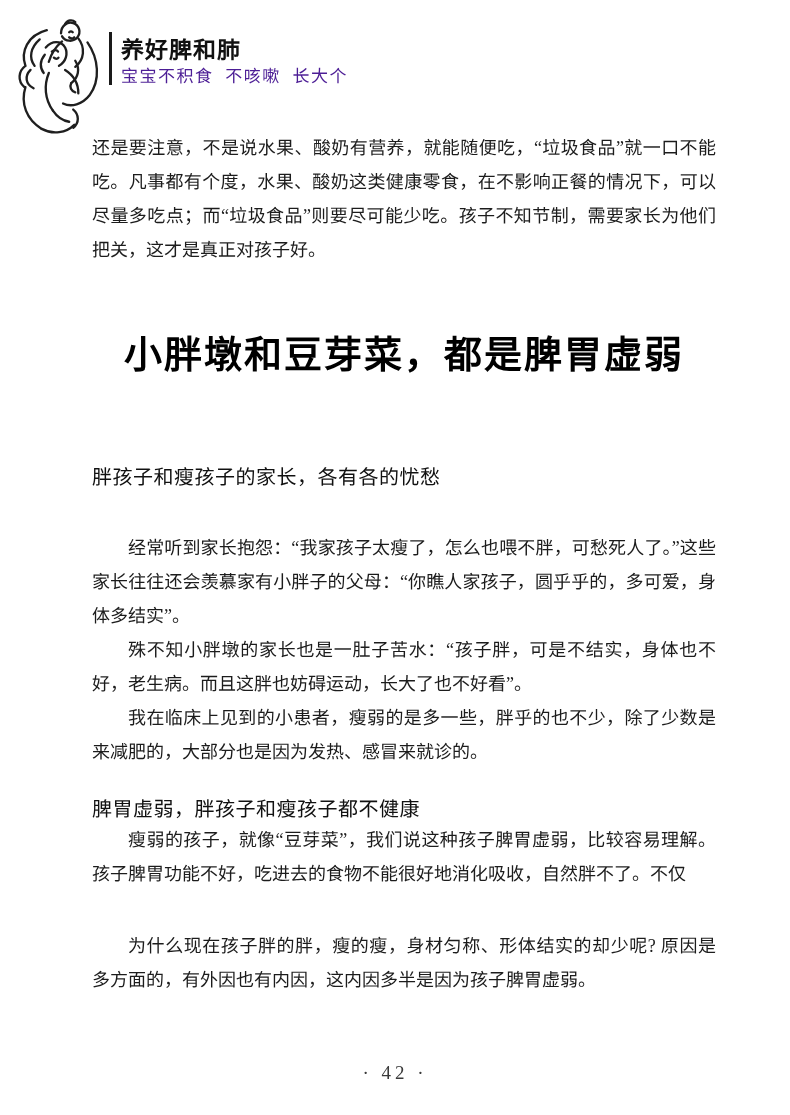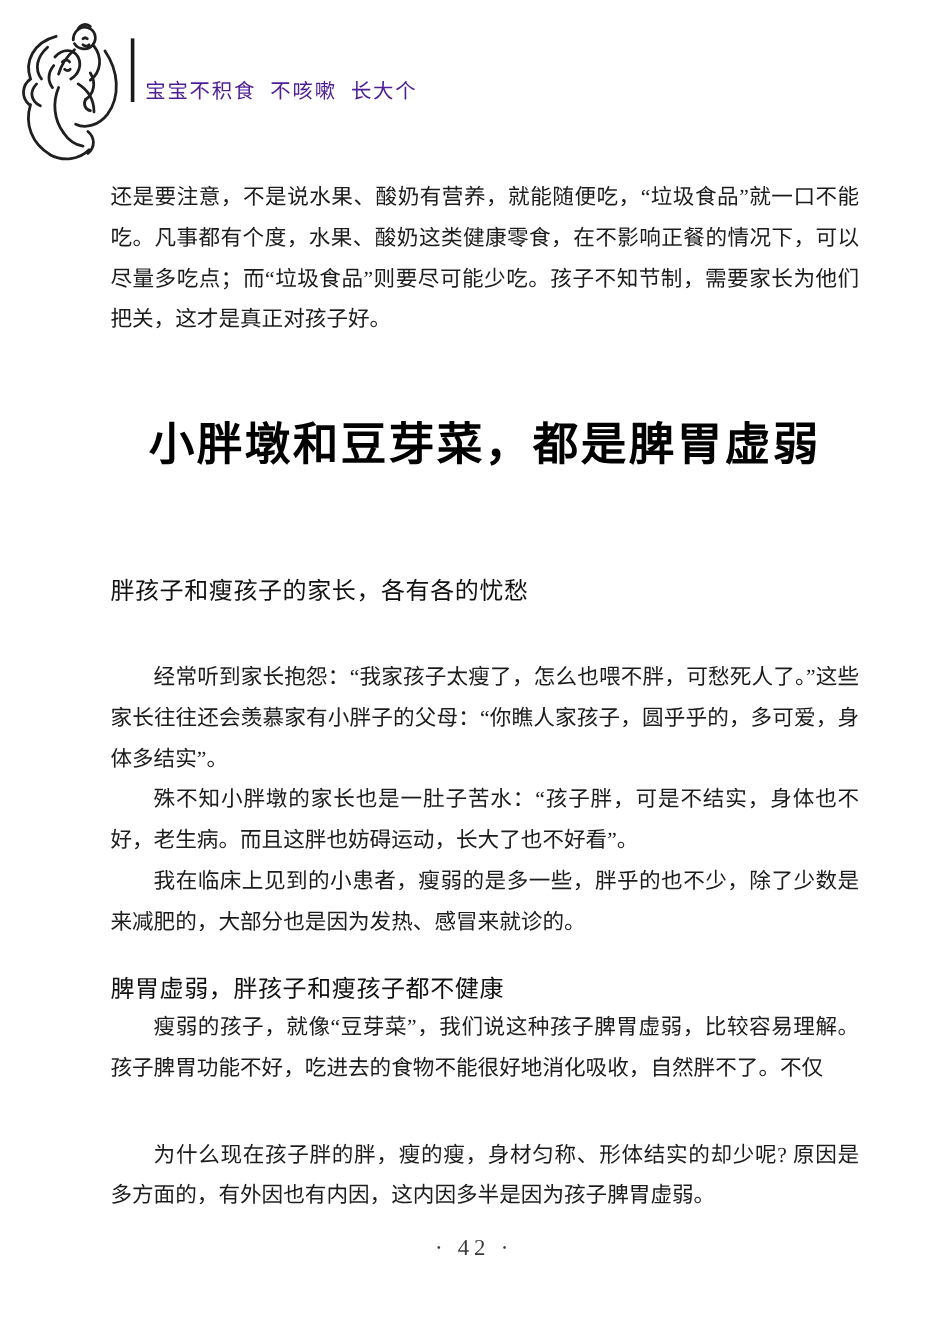--- a/index.html
+++ b/index.html
@@ -34,21 +34,21 @@
   }
   .brand-subtitle {
     position: absolute; left: 121px; top: 62px;
     font-family: Liberation Mono, monospace;
     font-weight: 500; font-size: 17px; letter-spacing: 1.5px; color: #4c1d95;
     white-space: nowrap;
   }
 
   
   .content {
-    position: absolute; top: 16px; left: 0;
+    position: absolute; top: 0; left: 0;
     width: 790px;
     padding: 131px 74px 0 92px;
   }
   .para {
     font-size: 18px;
     line-height: 34px;
     text-align: justify;
     color: #1c1c1c;
   }
   .para.indent { text-indent: 2em; }
@@ -72,21 +72,21 @@
     letter-spacing: 0.5px;
     color: #111;
   }
   .section-heading.first { margin-top: 84px; }
   .section-heading.second { margin-top: 26px; }
   .para.lead { margin-top: 40px; }
   .para.lead2 { margin-top: 38px; }
 
   
   .page-footer {
-    position: absolute; top: 1030px; left: 0;
+    position: absolute; top: 1062px; left: 0;
     width: 100%; text-align: center;
   }
   .page-number {
     font-size: 19px; letter-spacing: 4px; color: #3a3a3a;
     font-family: "Liberation Serif", "DejaVu Serif", serif;
   }
 </style>
 </head>
 <body>
 
@@ -120,20 +120,21 @@
         <path d="M56,53 C64,58 69,66 69,76"></path>
 
         <path d="M17,70 C12,86 18,102 33,111"></path>
         <path d="M40,56 C35,68 36,82 44,93"></path>
         <path d="M33,111 C44,117 57,115 65,107"></path>
         <path d="M64,92 C70,97 70,105 64,110"></path>
         <path d="M44,93 C48,99 54,103 60,104"></path>
       </svg>
     </div>
     <div class="brand-divider"></div>
+    <div class="brand-title">养好脾和肺</div>
     <div class="brand-subtitle">宝宝不积食 不咳嗽 长大个</div>
   </div>
 
   <div class="content">
     <p class="para">还是要注意，不是说水果、酸奶有营养，就能随便吃，“垃圾食品”就一口不能吃。凡事都有个度，水果、酸奶这类健康零食，在不影响正餐的情况下，可以尽量多吃点；而“垃圾食品”则要尽可能少吃。孩子不知节制，需要家长为他们把关，这才是真正对孩子好。</p>
 
     <h1 class="chapter-title">小胖墩和豆芽菜，都是脾胃虚弱</h1>
 
     <h2 class="section-heading first">胖孩子和瘦孩子的家长，各有各的忧愁</h2>
     <p class="para indent lead">经常听到家长抱怨：“我家孩子太瘦了，怎么也喂不胖，可愁死人了。”这些家长往往还会羡慕家有小胖子的父母：“你瞧人家孩子，圆乎乎的，多可爱，身体多结实”。</p>

